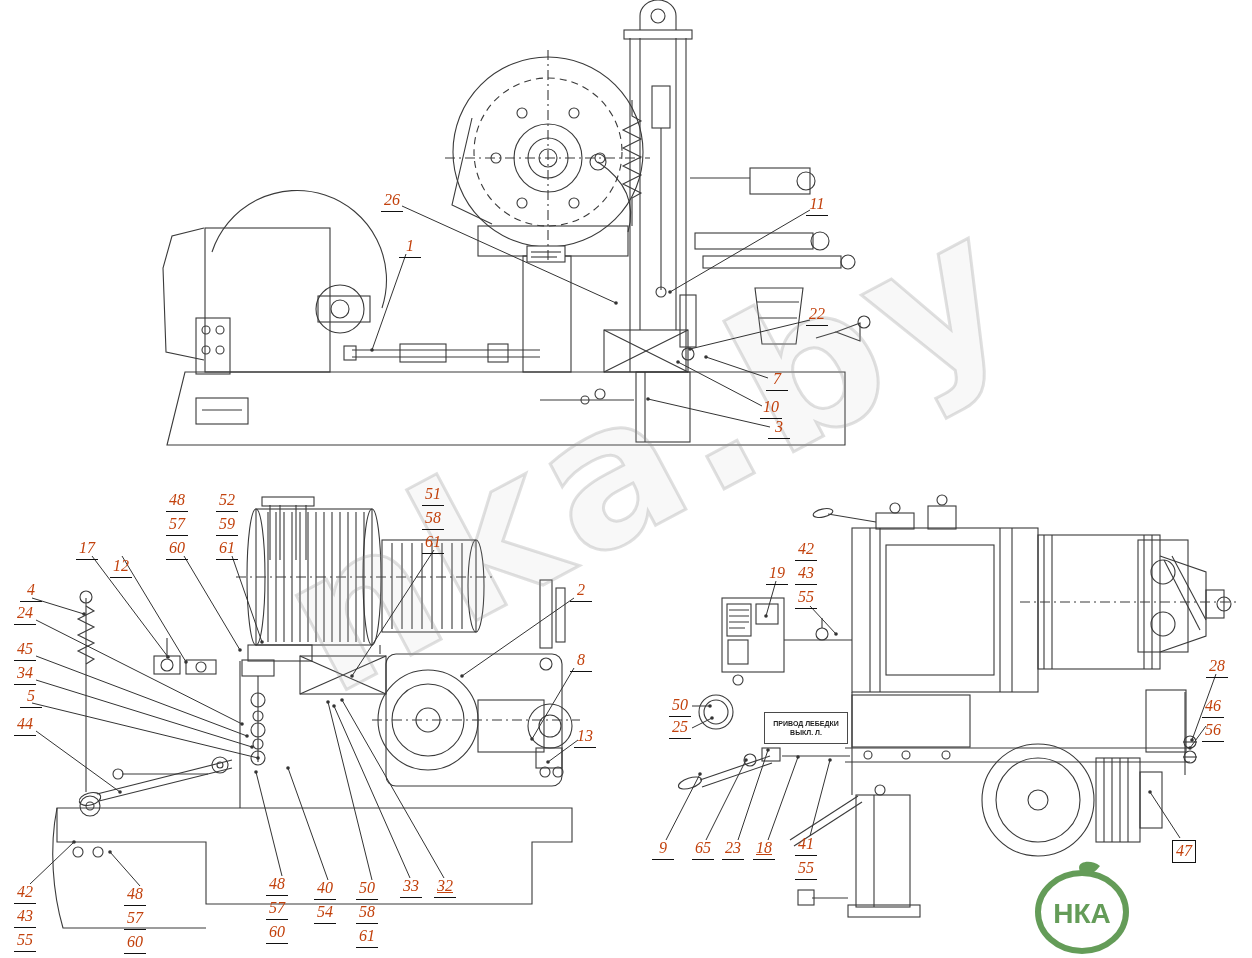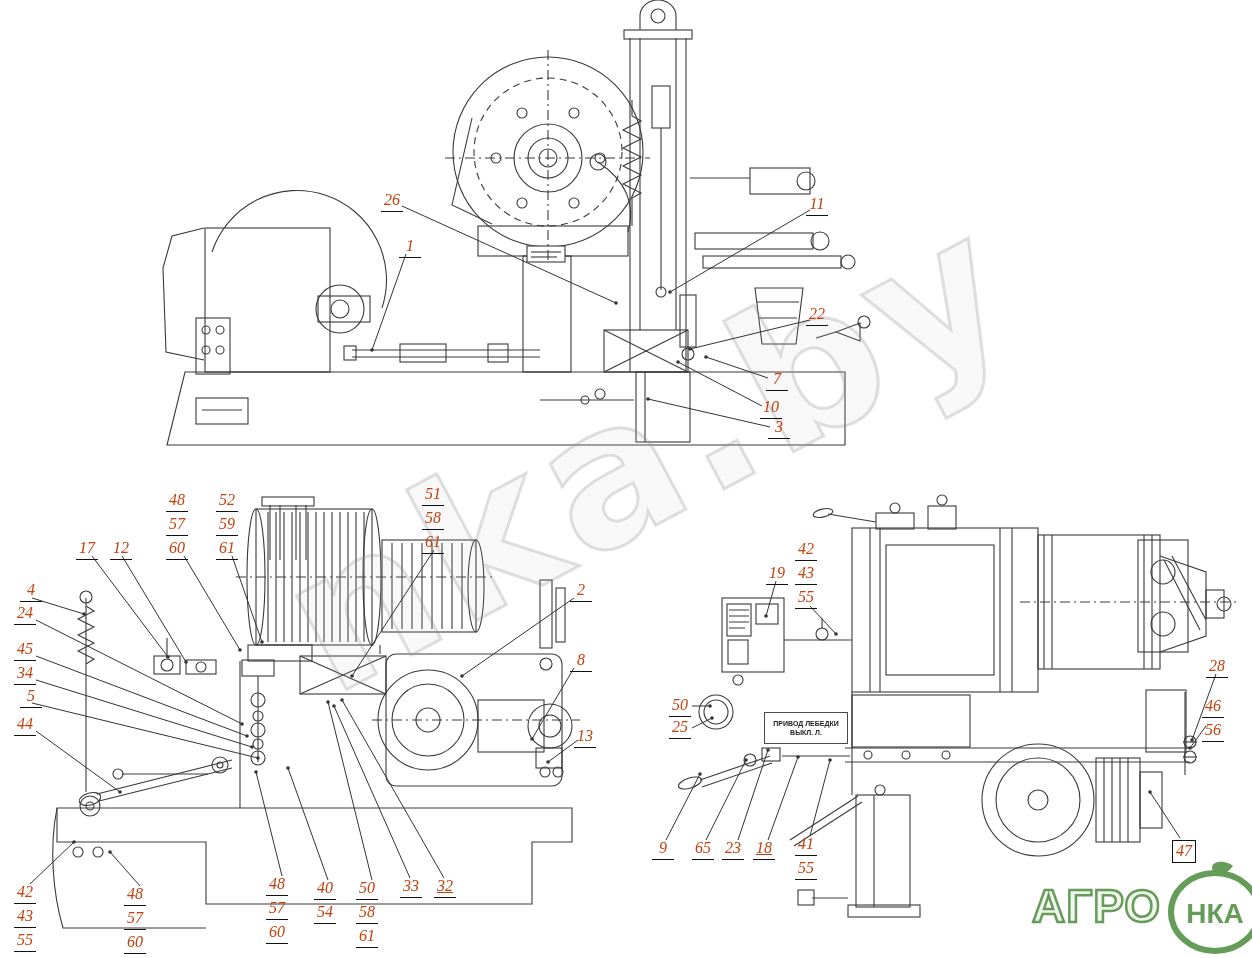--- a/index.html
+++ b/index.html
@@ -405,21 +405,21 @@
         <span class="num">61</span>
       </div>
       <div class="callout" style="left: 422px; top: 484px;">
         <span class="num">51</span>
         <span class="num">58</span>
         <span class="num">61</span>
       </div>
       <div class="callout" style="left: 76px; top: 538px;">
         <span class="num">17</span>
       </div>
-      <div class="callout" style="left: 110px; top: 538px;">
+      <div class="callout" style="left: 110px; top: 556px;">
         <span class="num">12</span>
       </div>
       <div class="callout" style="left: 20px; top: 580px;">
         <span class="num">4</span>
       </div>
       <div class="callout" style="left: 14px; top: 603px;">
         <span class="num">24</span>
       </div>
       <div class="callout" style="left: 14px; top: 639px;">
         <span class="num">45</span>
@@ -513,21 +513,20 @@
         <span class="num">47</span>
       </div>
     </div>
 
   <div class="plate">
     <span>ПРИВОД ЛЕБЕДКИ</span>
     <span>ВЫКЛ. Л.</span>
   </div>
 
   <div class="logo">
-    <span class="logo-agro">АГРО</span>
     <svg width="100" height="96" viewBox="0 0 100 96">
       <ellipse cx="50" cy="54" rx="44" ry="39" fill="none" stroke="#4a8b3c" stroke-width="6"></ellipse>
       <path d="M50,16 C40,4 58,0 68,8 C62,16 53,20 50,16 Z" fill="#4a8b3c"></path>
       <text x="50" y="65" text-anchor="middle" font-family="Liberation Sans, sans-serif" font-size="28" font-weight="bold" fill="#4a8b3c">НКА</text>
     </svg>
   </div>
 
 </div>
 
 </body></html>

